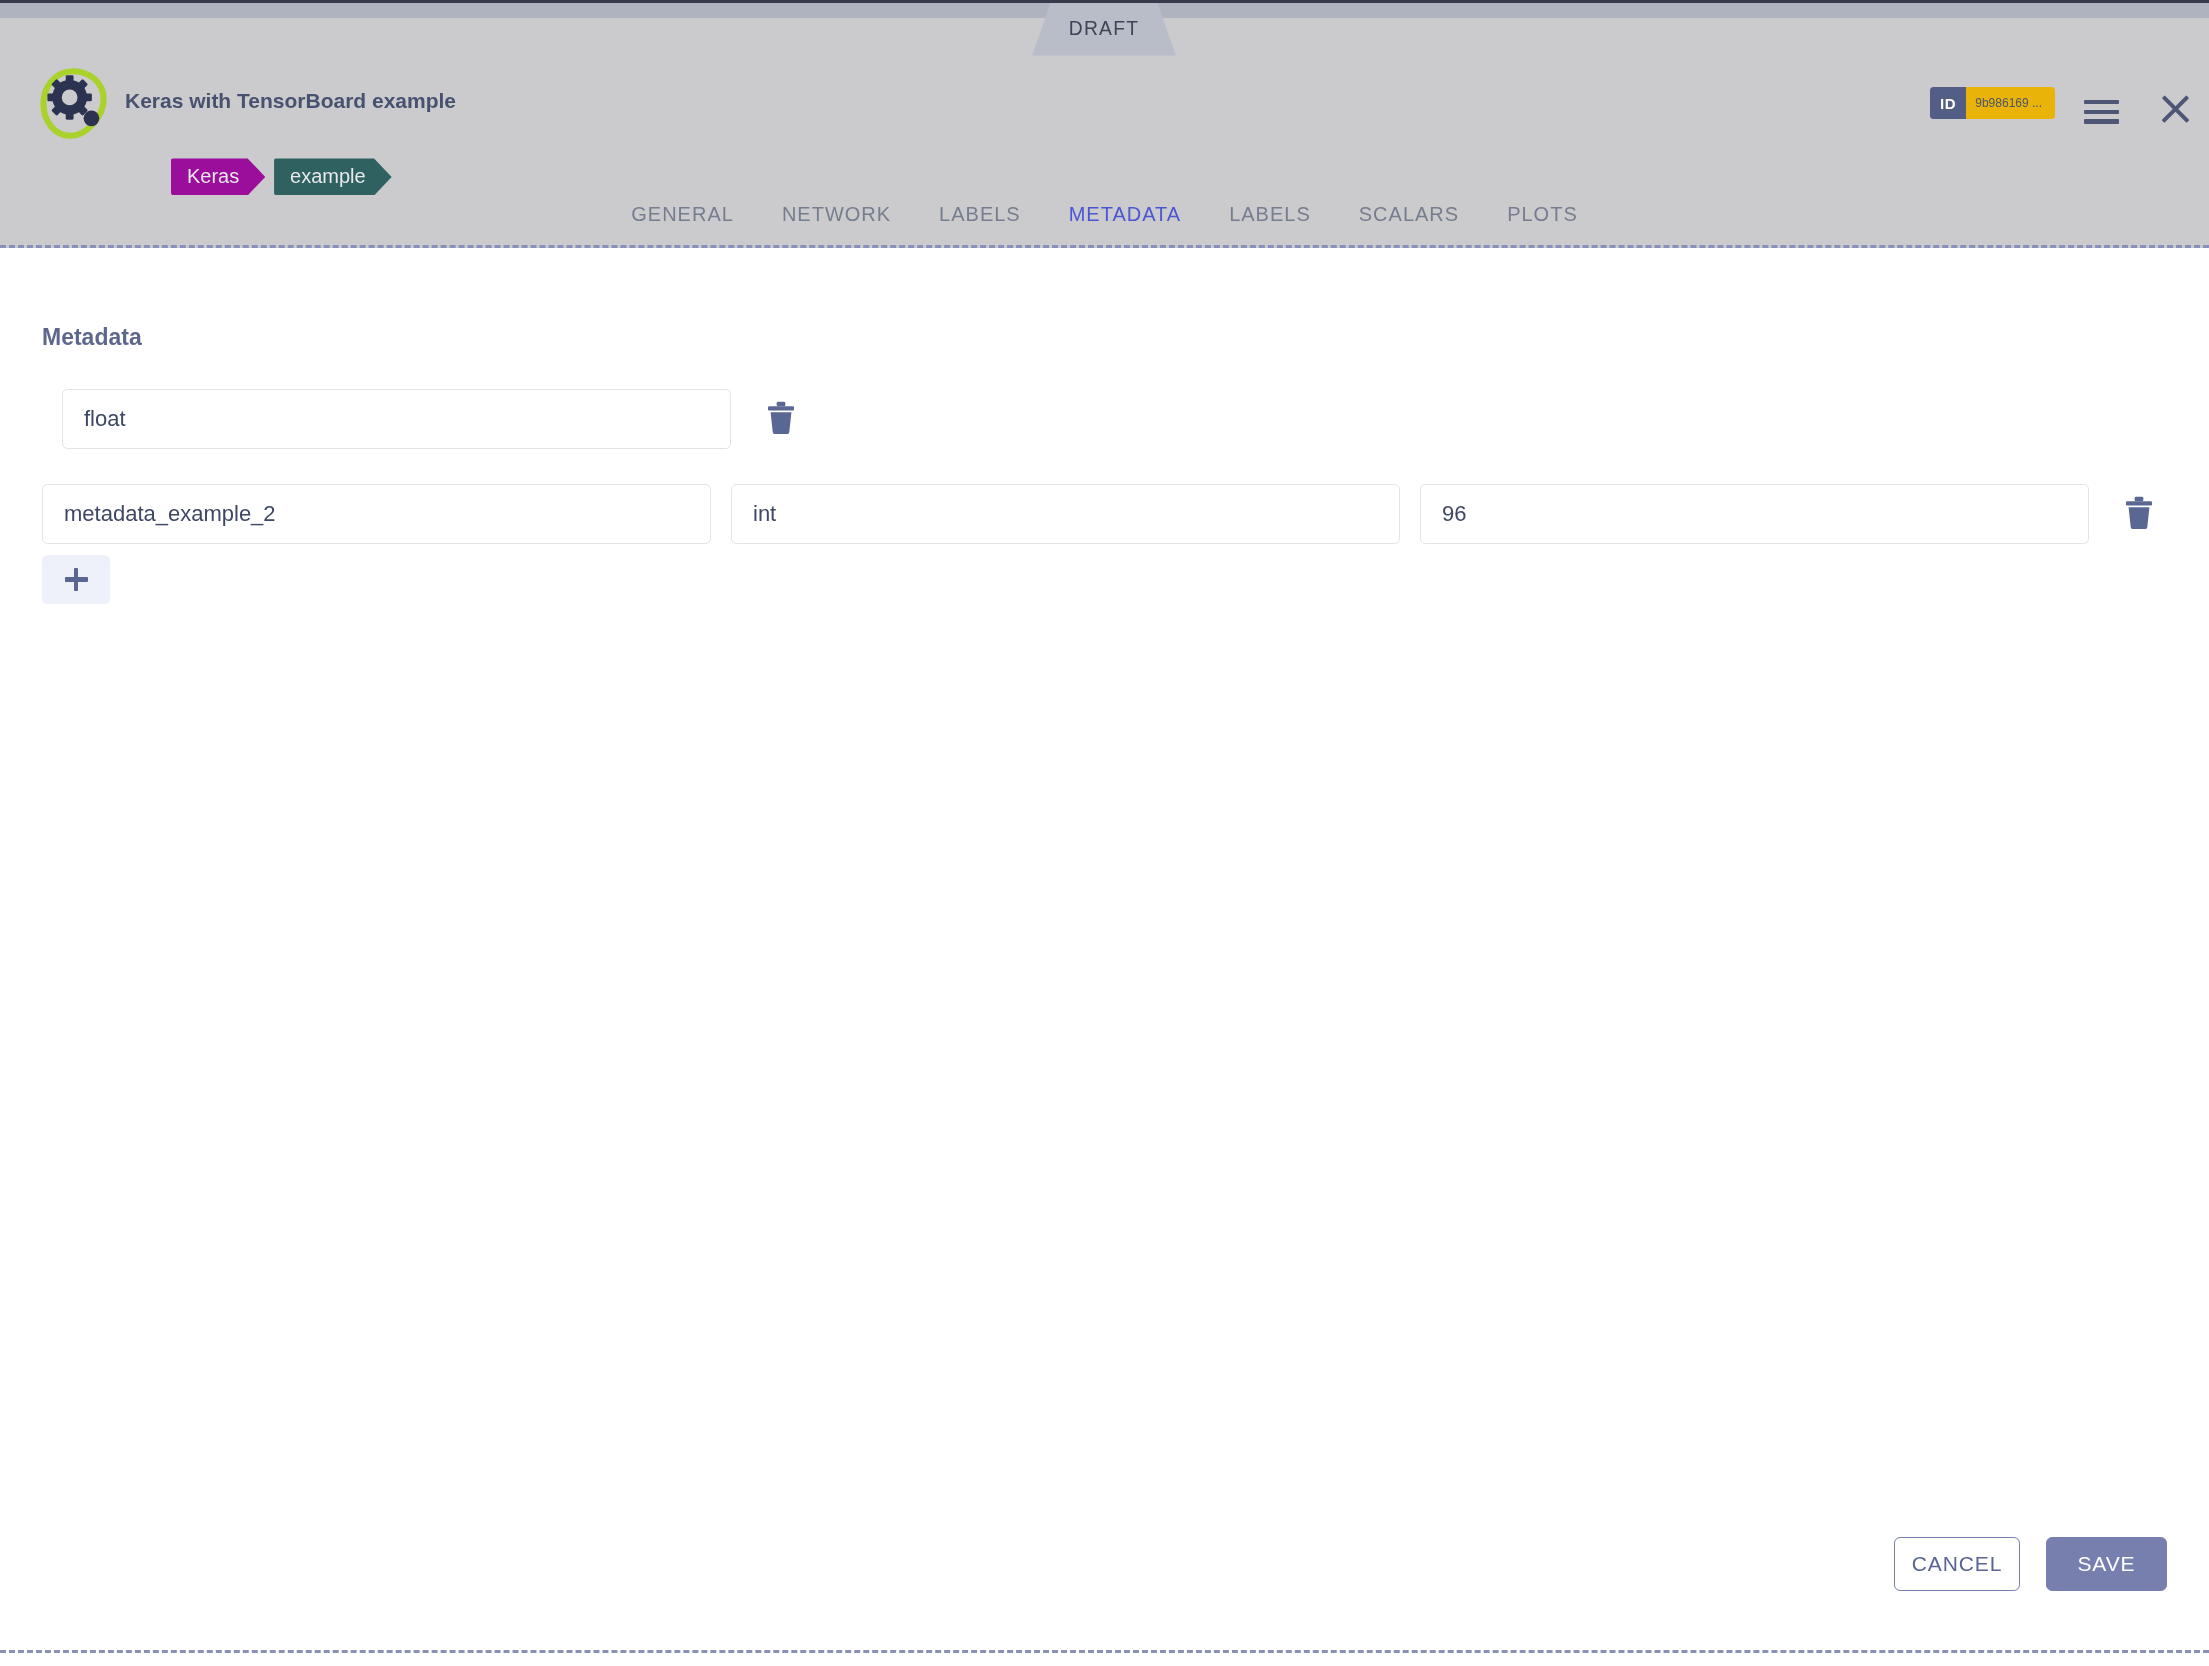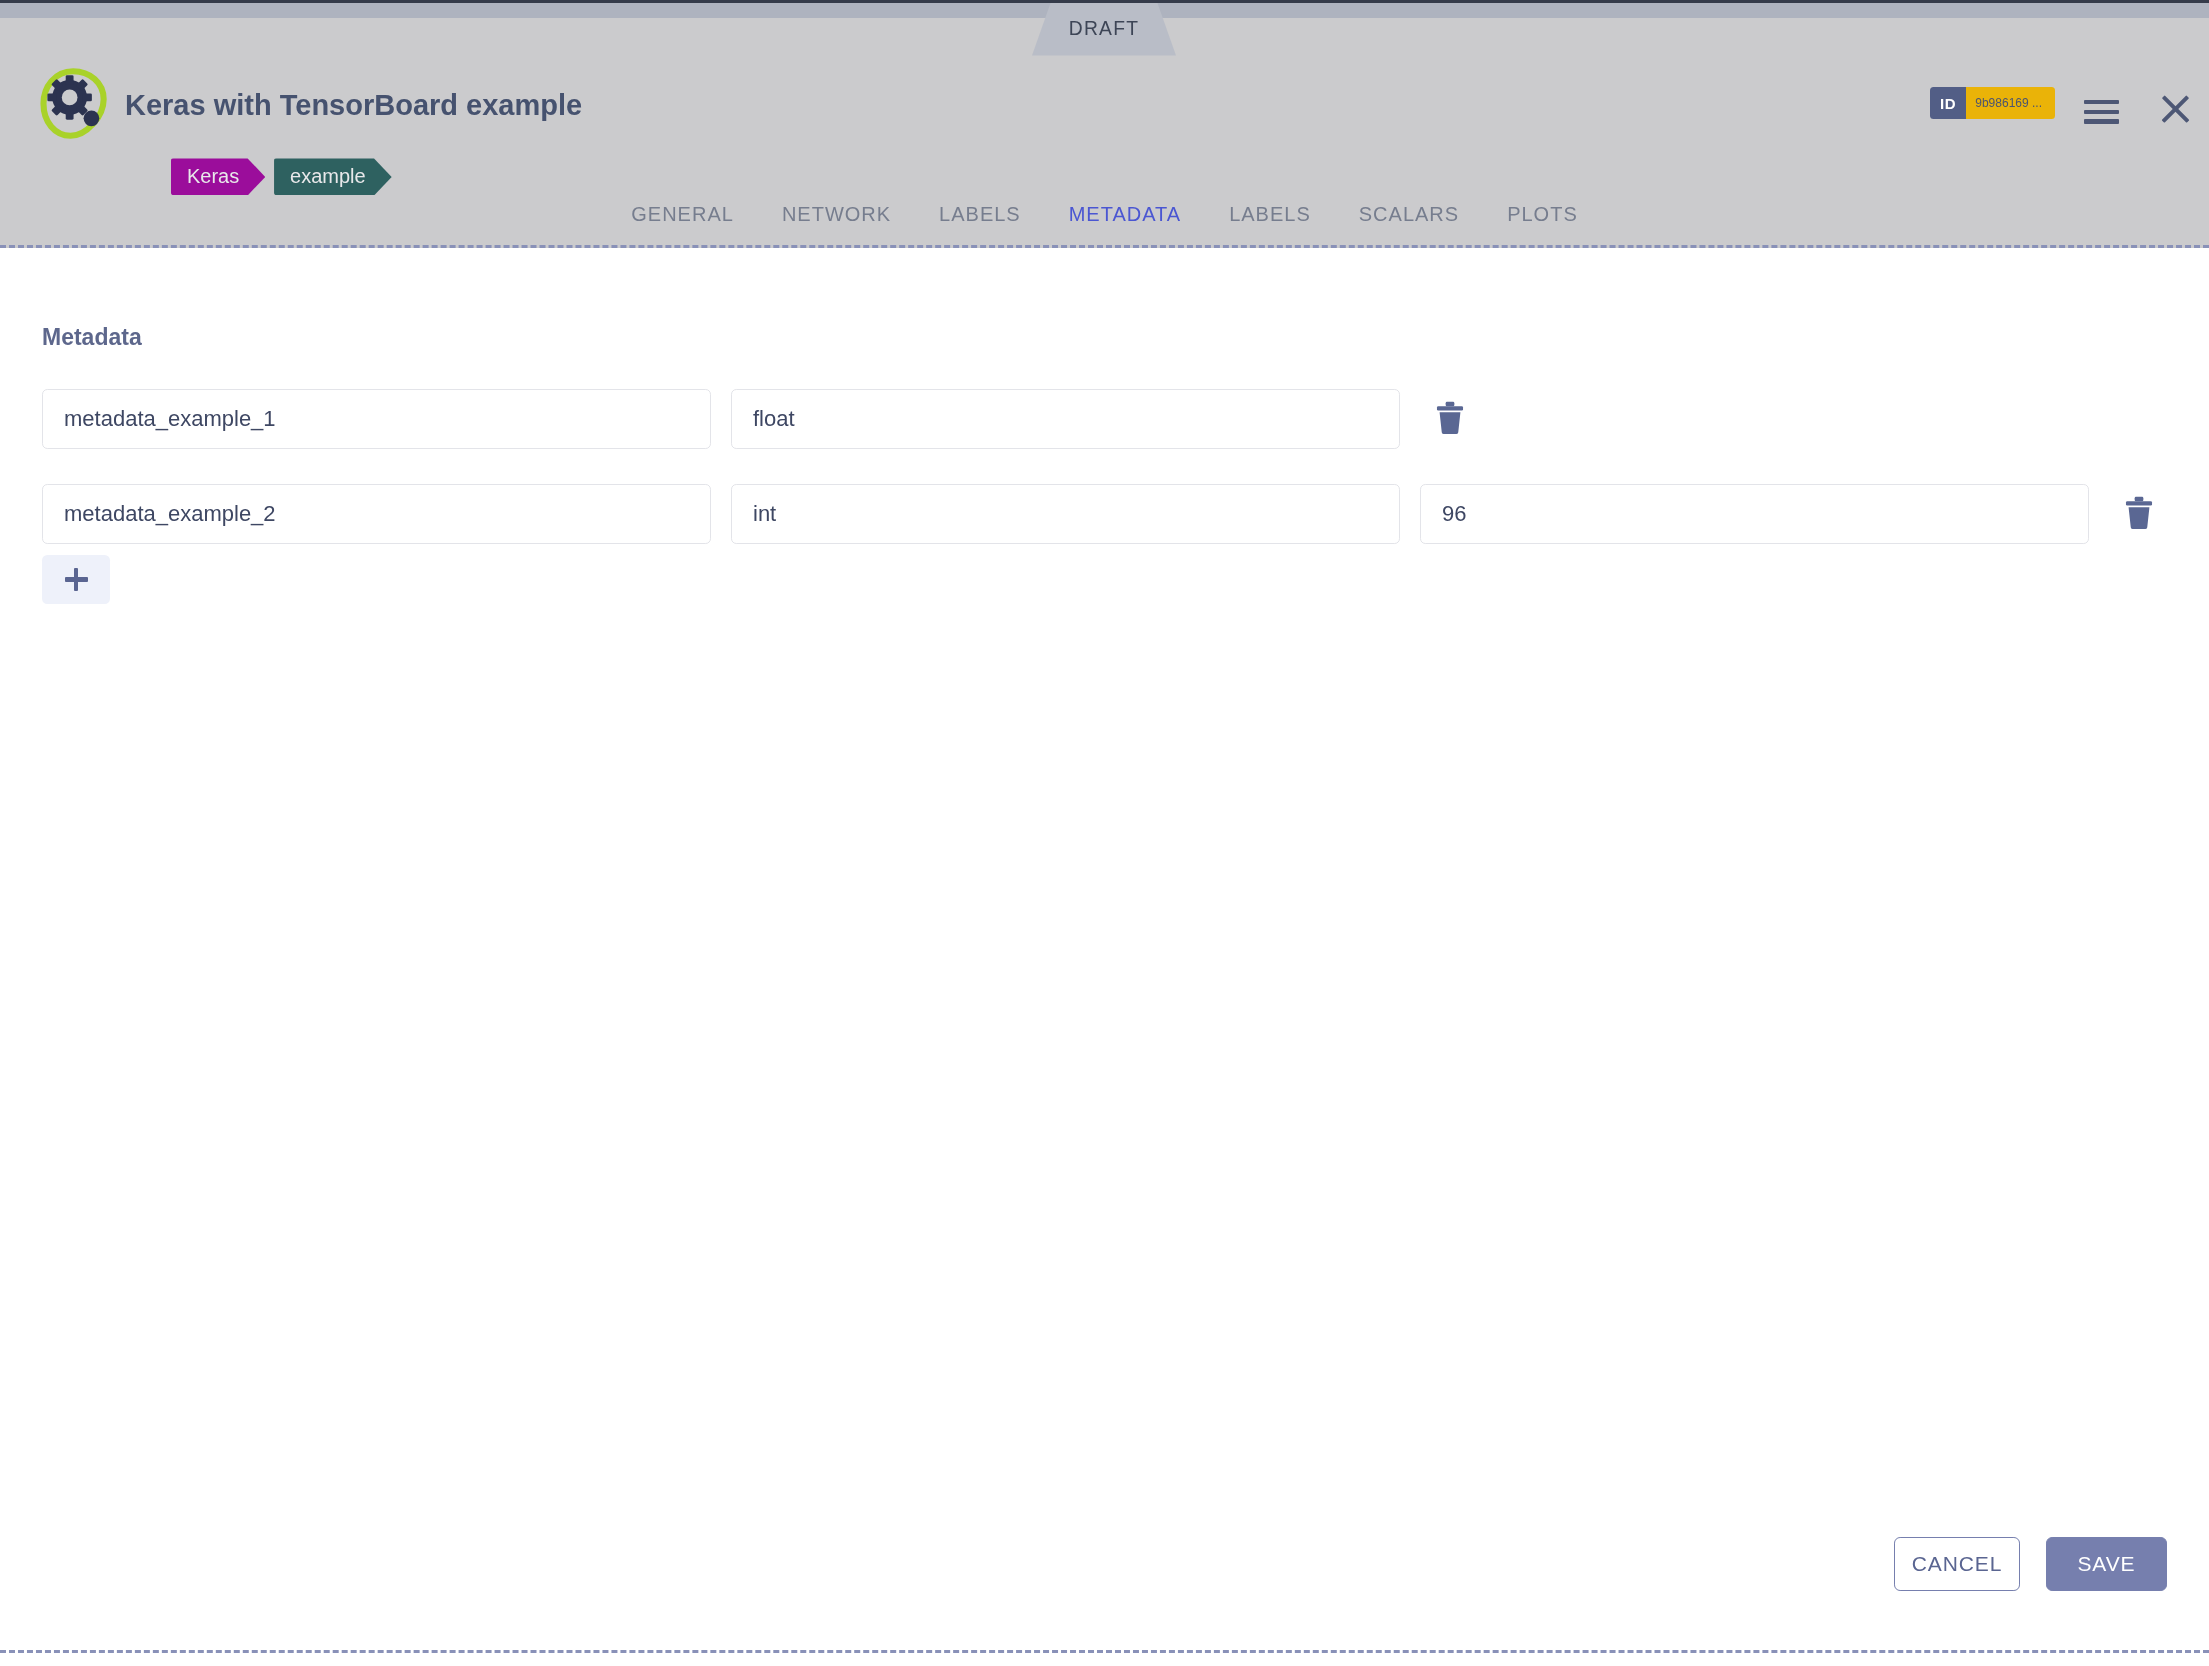--- a/index.html
+++ b/index.html
@@ -83,21 +83,21 @@
     top: 48px;
     width: 74px;
     height: 75px;
   }
 
   
   .title {
     position: absolute;
     left: 125px;
     top: 71px;
-    font-size: 29px;
+    font-size: 21px;
     font-weight: 700;
     color: #46526f;
     white-space: nowrap;
   }
 
   
   .tags {
     position: absolute;
     left: 130px;
     top: 140px;
@@ -423,21 +423,20 @@
     <div class="header-dashed"></div>
   </div>
 
   <div class="content">
 
     <div class="section-title">Metadata</div>
 
     <div class="rows">
 
       <div class="md-row">
-        <input class="field col-key" value="metadata_example_1" style="">
         <input class="field col-type" value="float" style="">
         <button class="trash-btn">
           <span>
             <svg width="30" height="33" viewBox="0 0 34 38" xmlns="http://www.w3.org/2000/svg">
               <rect x="12" y="1" width="10" height="5" rx="1.5" fill="#5a6793"></rect>
               <rect x="2" y="6" width="30" height="5" rx="1.5" fill="#5a6793"></rect>
               <path d="M5 13 h24 l-2.5 23 a2 2 0 0 1 -2 2 h-15 a2 2 0 0 1 -2 -2 Z" fill="#5a6793"></path>
             </svg>
           </span>
         </button>

